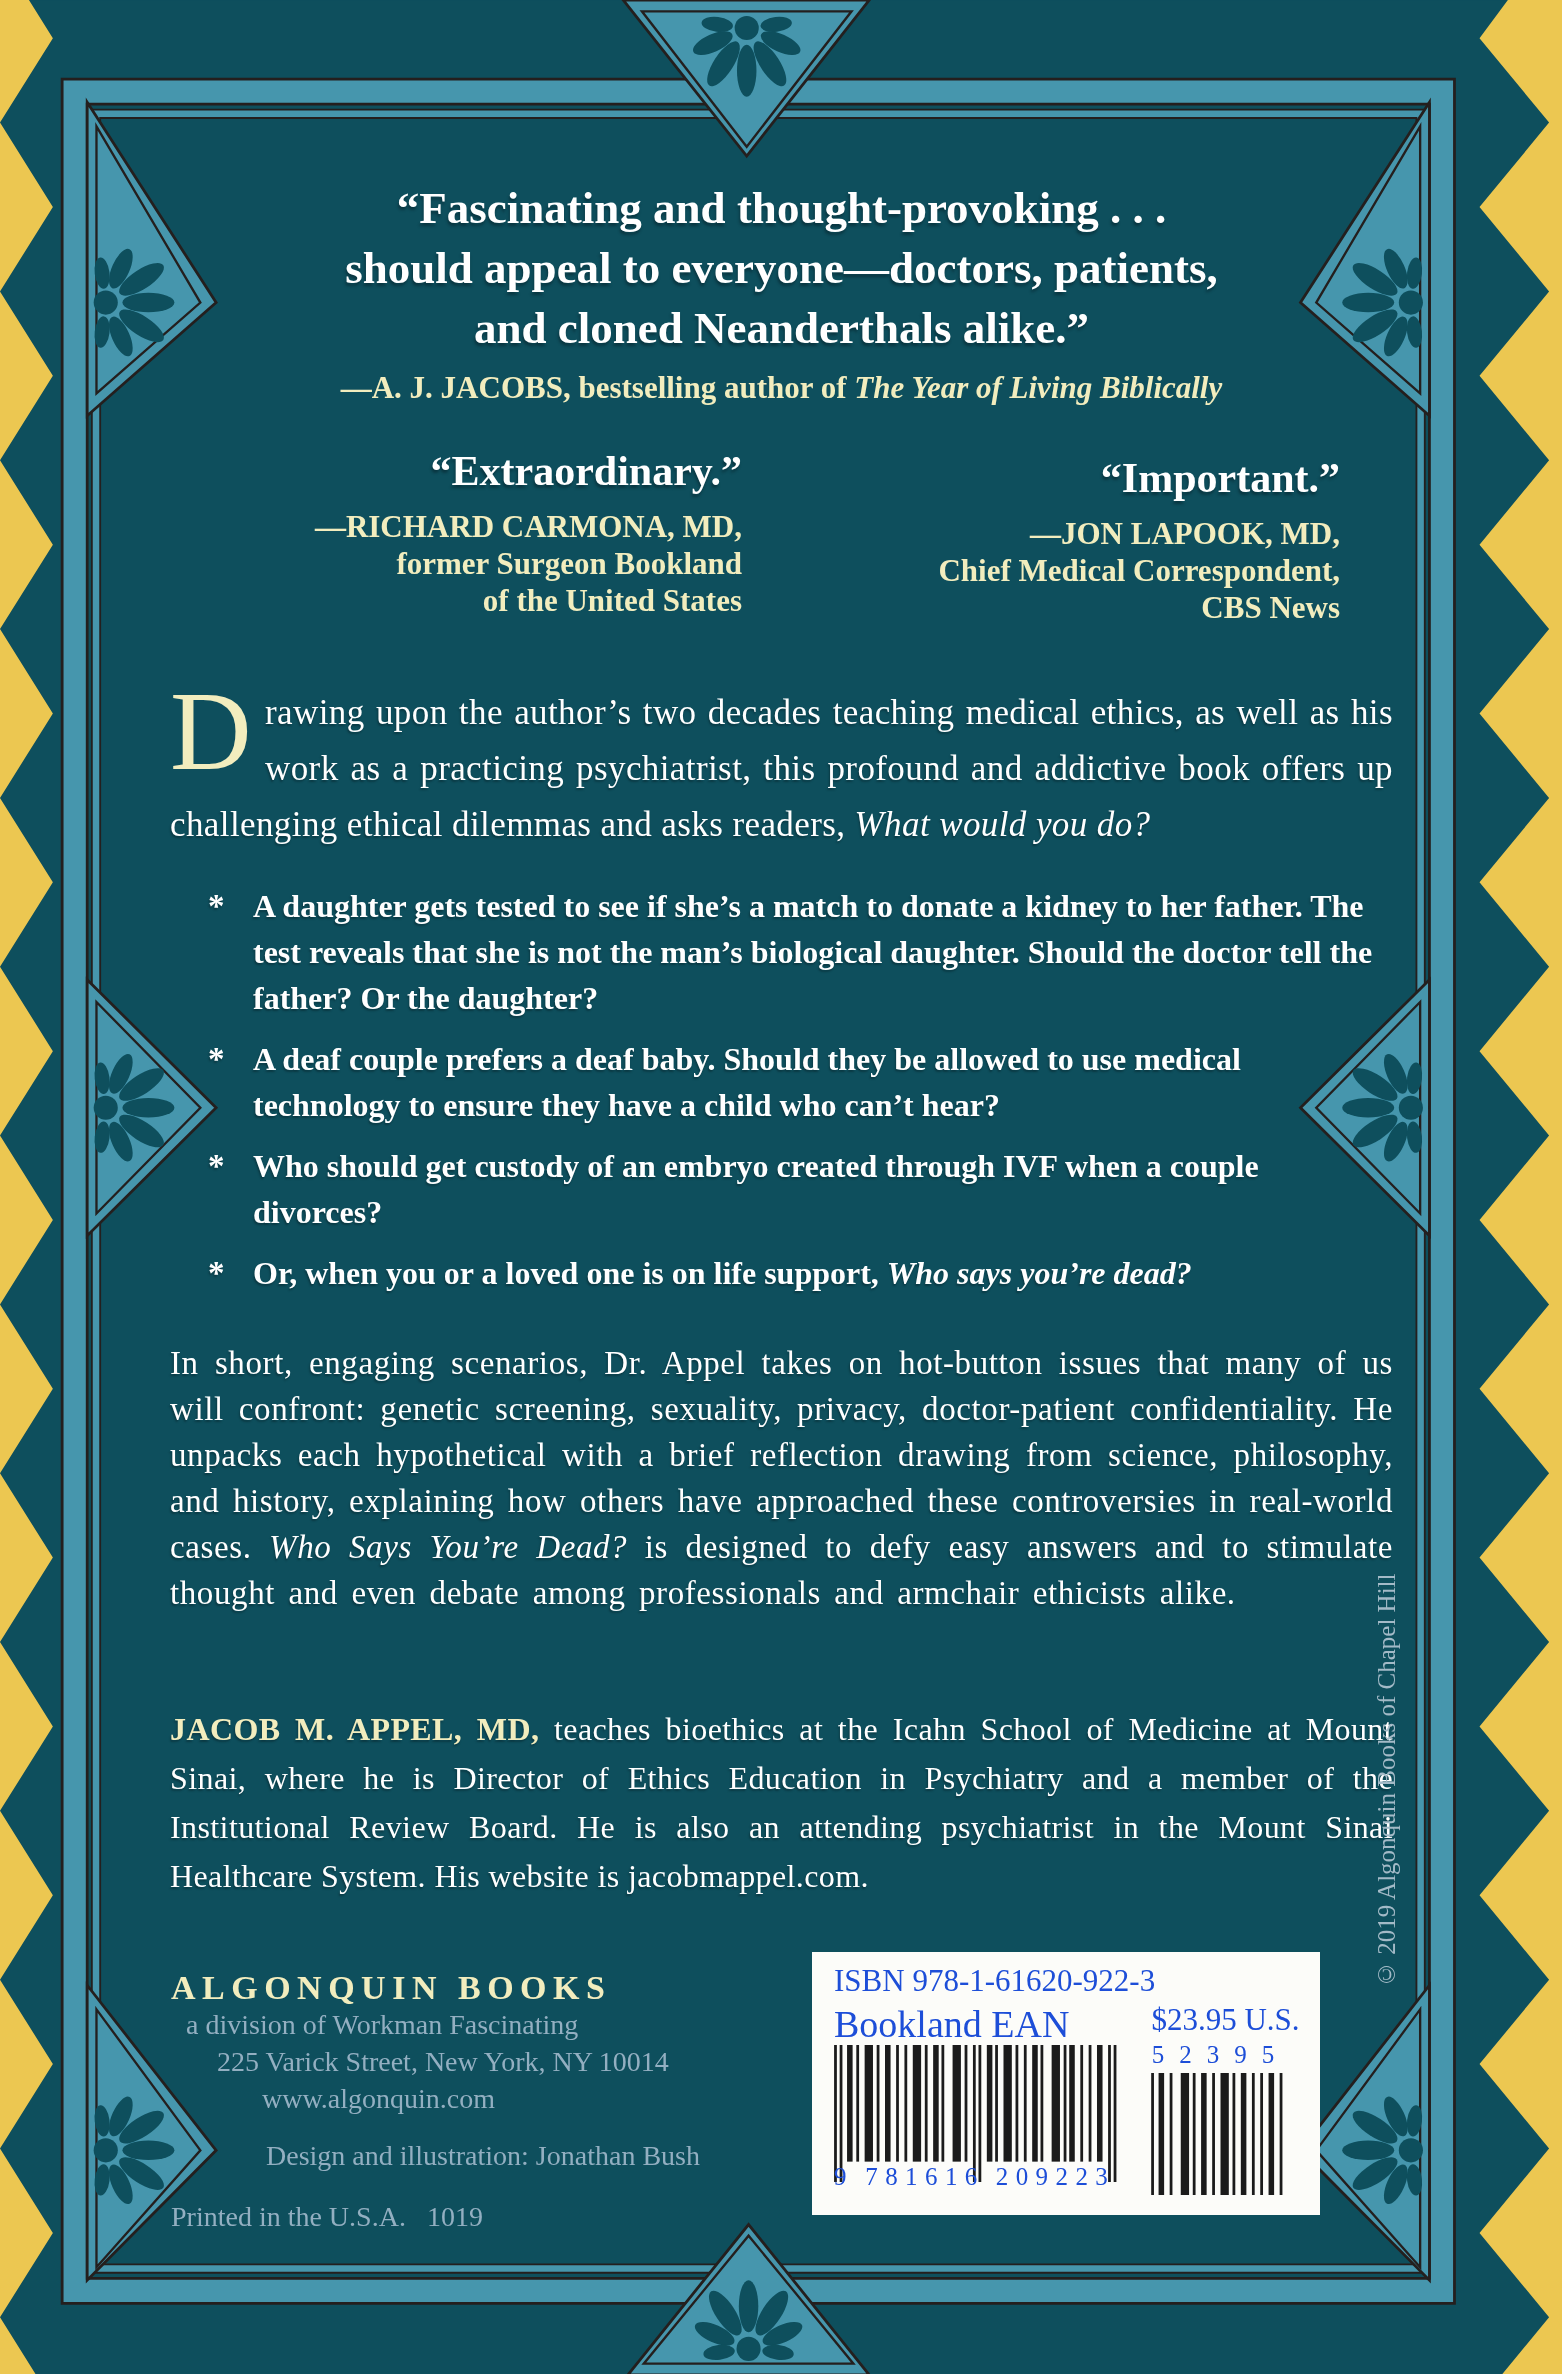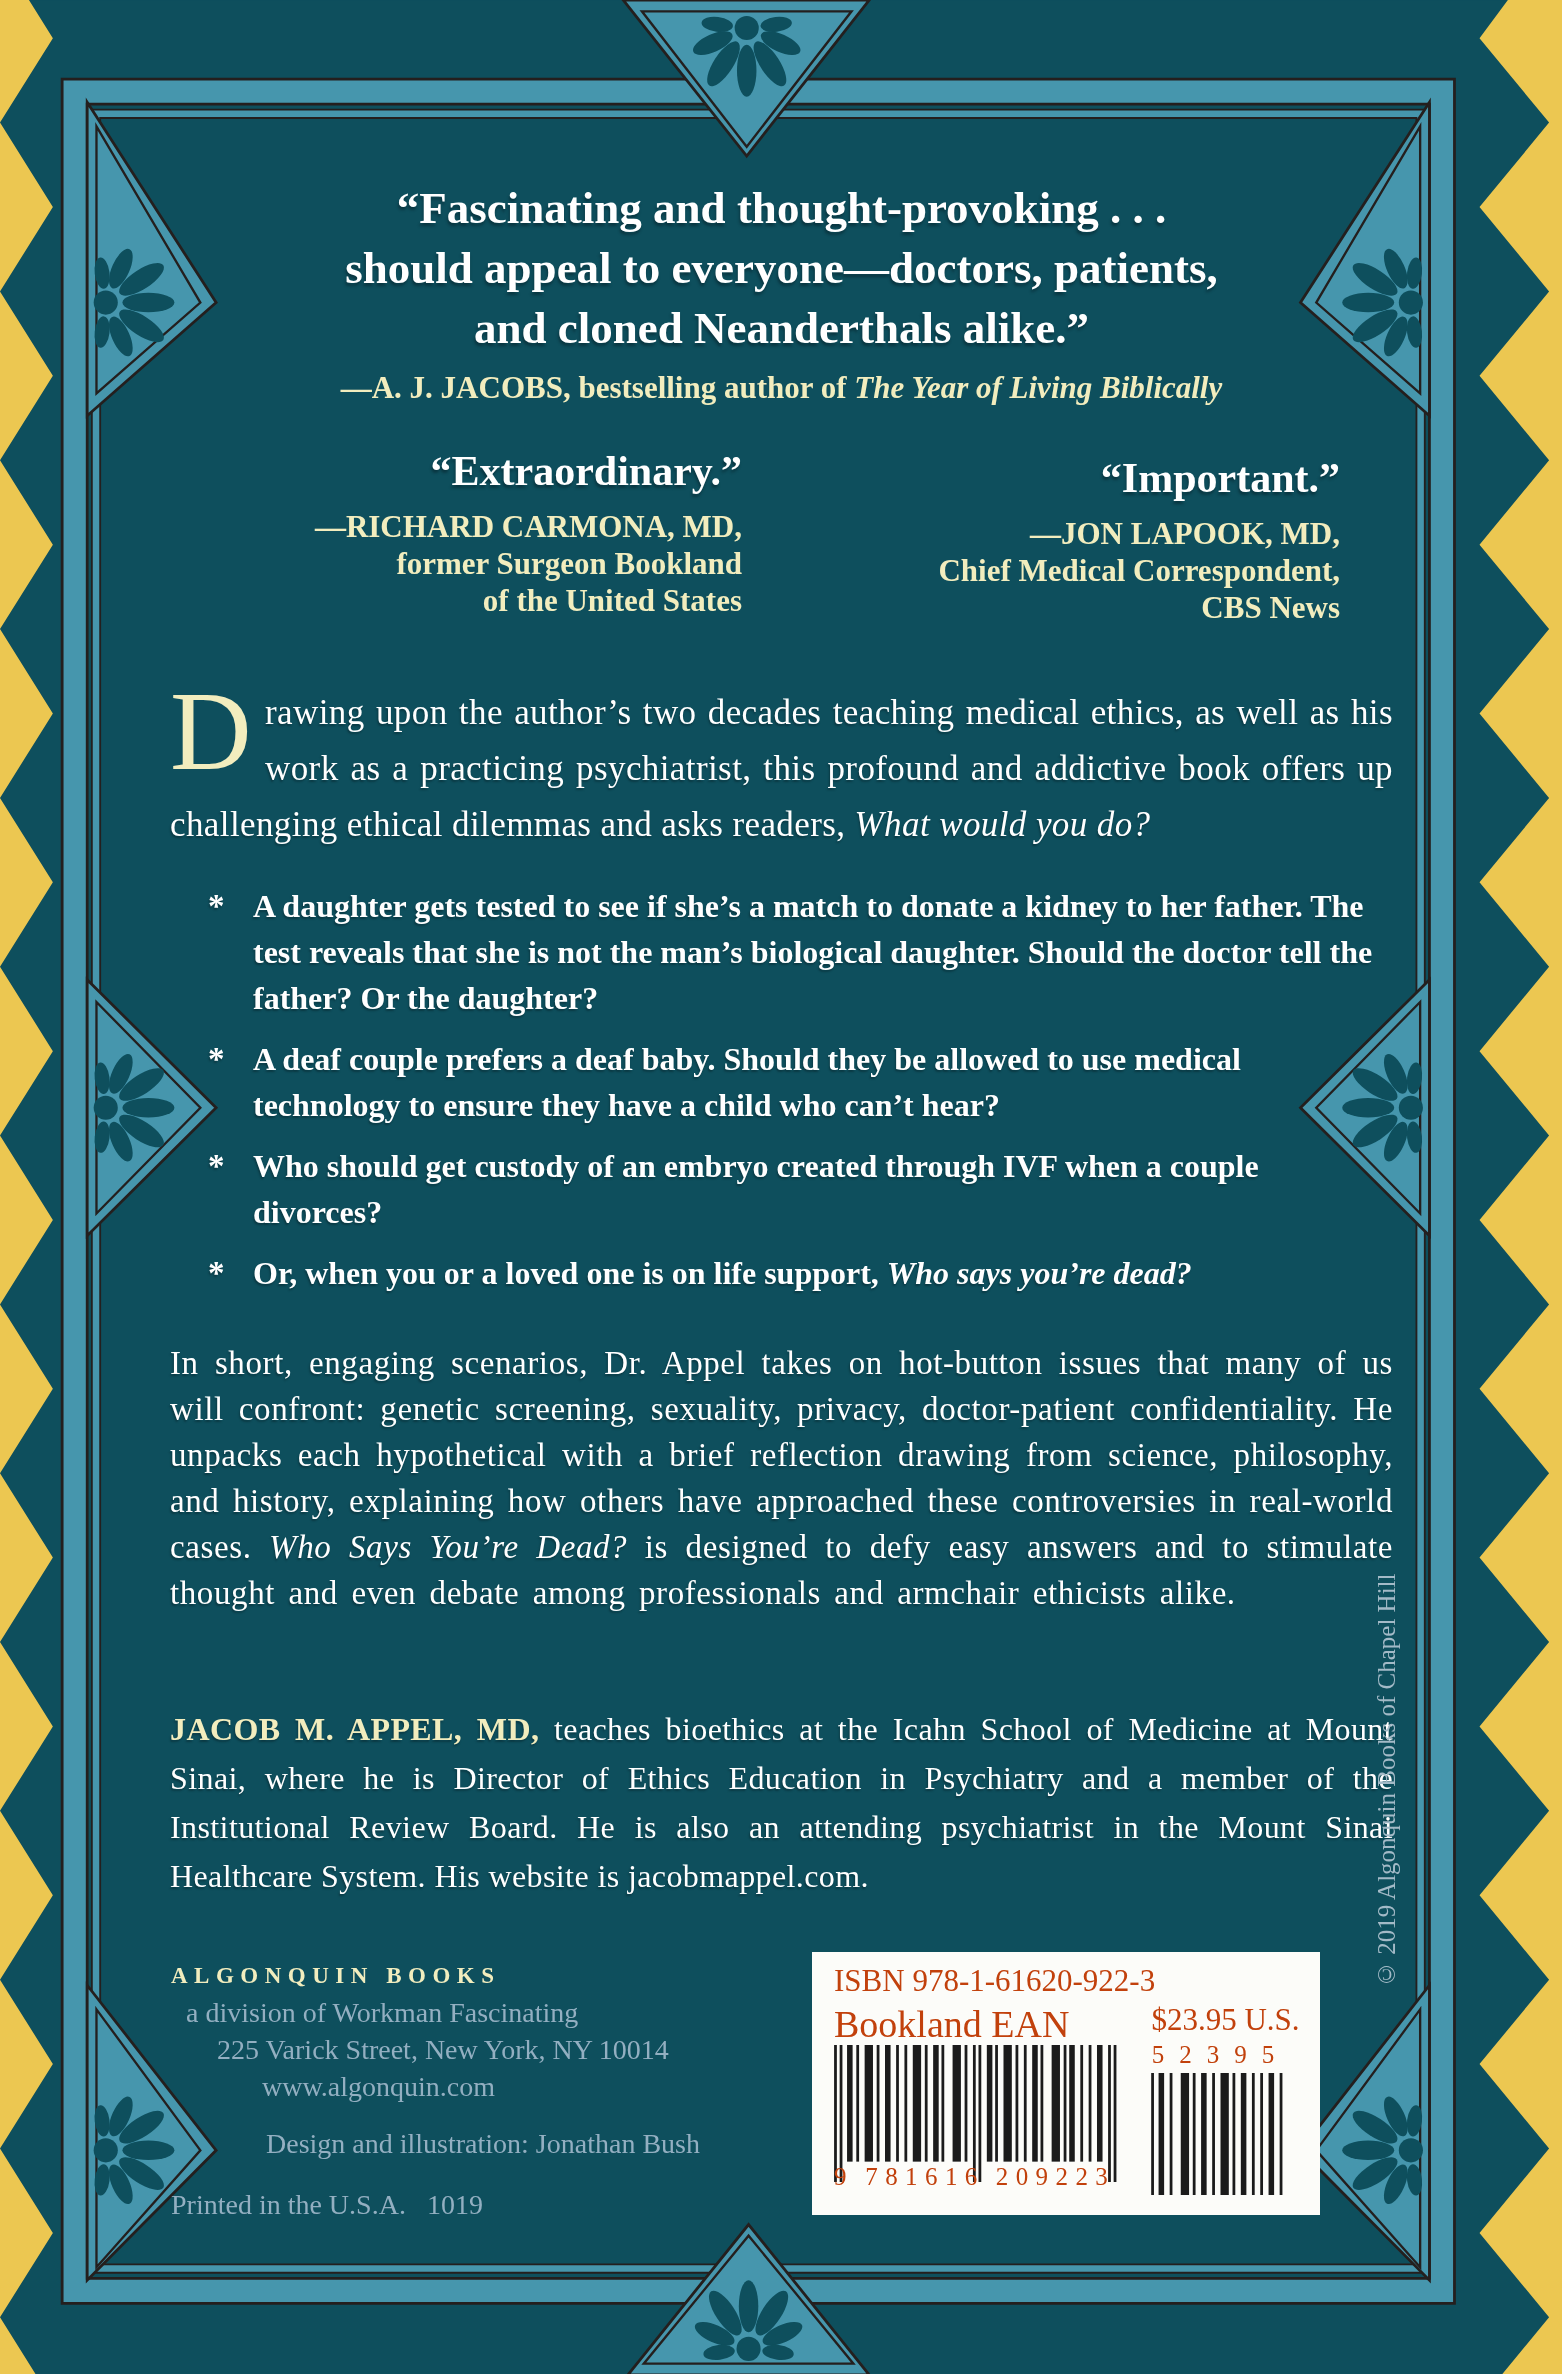--- a/index.html
+++ b/index.html
@@ -48,27 +48,27 @@
   .inshort em{font-style:italic;}
 
   
   .bio{left:170px;top:1705px;width:1223px;color:#ffffff;font-size:32px;
     line-height:49px;text-align:justify;letter-spacing:0.4px;
     text-shadow:-0.9px 1.9px 1.9px rgba(4,24,30,.4);}
   .bio .bio-name{color:#f2edbe;font-weight:bold;}
 
   
   .pub{left:171px;top:1957px;width:631px;color:#93afc1;font-size:28px;line-height:37px;}
-  .pub .p-name{color:#f2edbe;font-weight:bold;font-size:23px;letter-spacing:6.5px;}
+  .pub .p-name{color:#f2edbe;font-weight:bold;font-size:34px;letter-spacing:6.5px;margin-top:12px;}
   .pub .i1{padding-left:15px;} .pub .i2{padding-left:46px;} .pub .i3{padding-left:91px;}
   .pub .design{padding-left:95px;margin-top:20.4px;}
   .pub .printed{margin-top:24px;}
 
   
-  .bc-box{left:812px;top:1952px;width:508px;height:263px;background:#fcfcf9;color:#c2410c;}
+  .bc-box{left:812px;top:1952px;width:508px;height:263px;background:#fcfcf9;color:#1d4ed8;}
   .bc-isbn{position:absolute;left:22px;top:11px;font-size:31px;}
   .bc-ean{position:absolute;left:22px;top:50px;font-size:38px;}
   .bc-price{position:absolute;right:20.4px;top:50px;font-size:31px;}
   .bc-main{position:absolute;left:22px;top:93px;}
   .bc-digits{position:absolute;left:22px;top:211px;width:289px;font-size:25px;
     display:flex;}
   .bc-digits .d1{width:28px;} .bc-digits .d2{width:126px;letter-spacing:7.4px;text-align:center;}
   .bc-digits .d3{width:135px;letter-spacing:7.4px;text-align:center;}
   .bc-sup-digits{position:absolute;left:339px;top:89px;width:139px;text-align:center;
     font-size:25px;letter-spacing:15px;}

